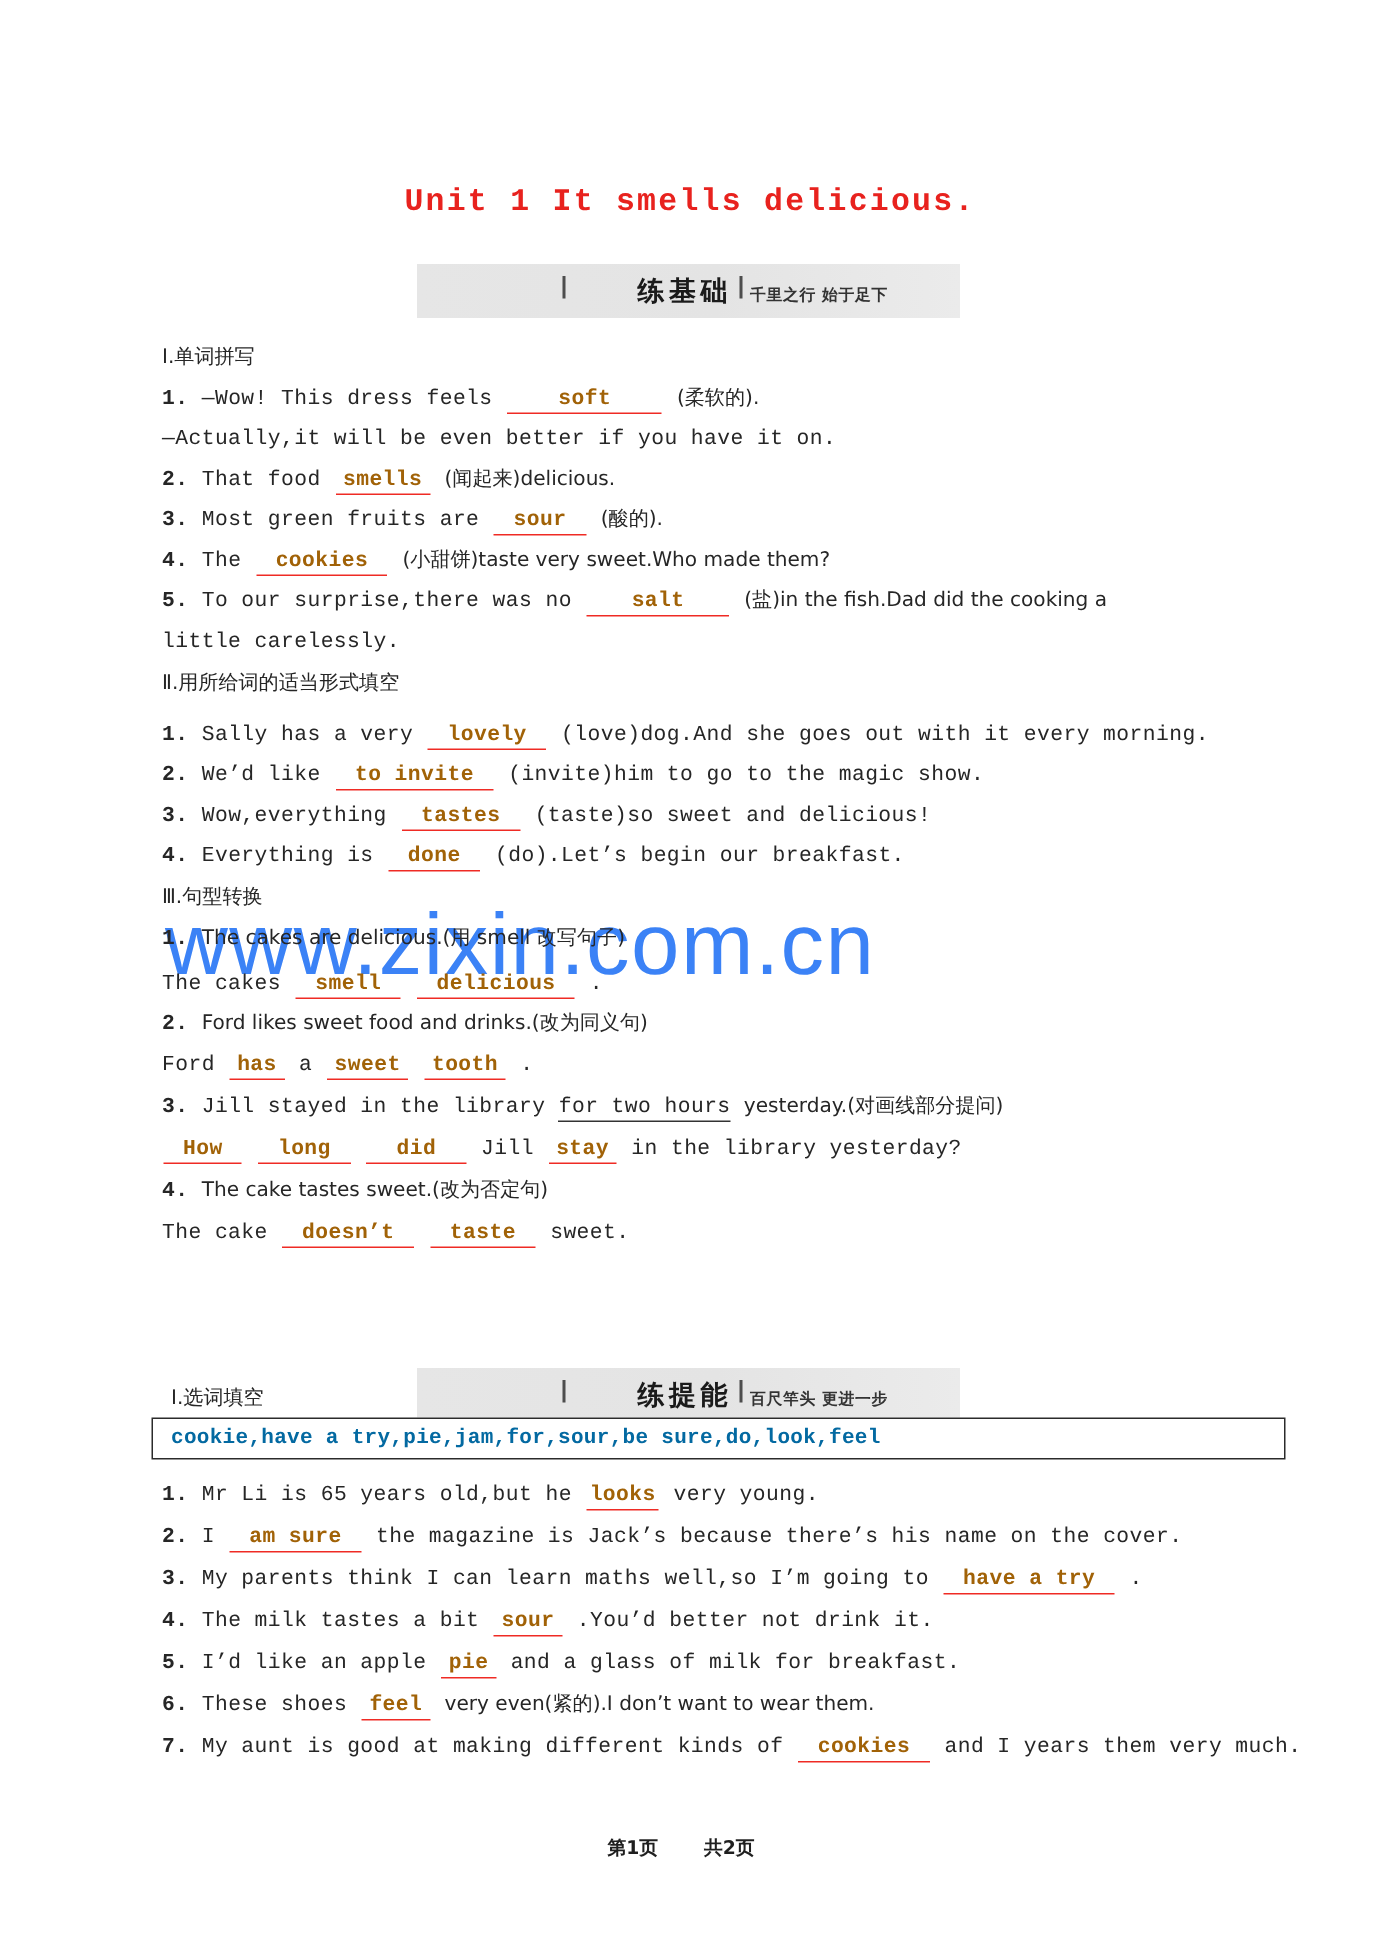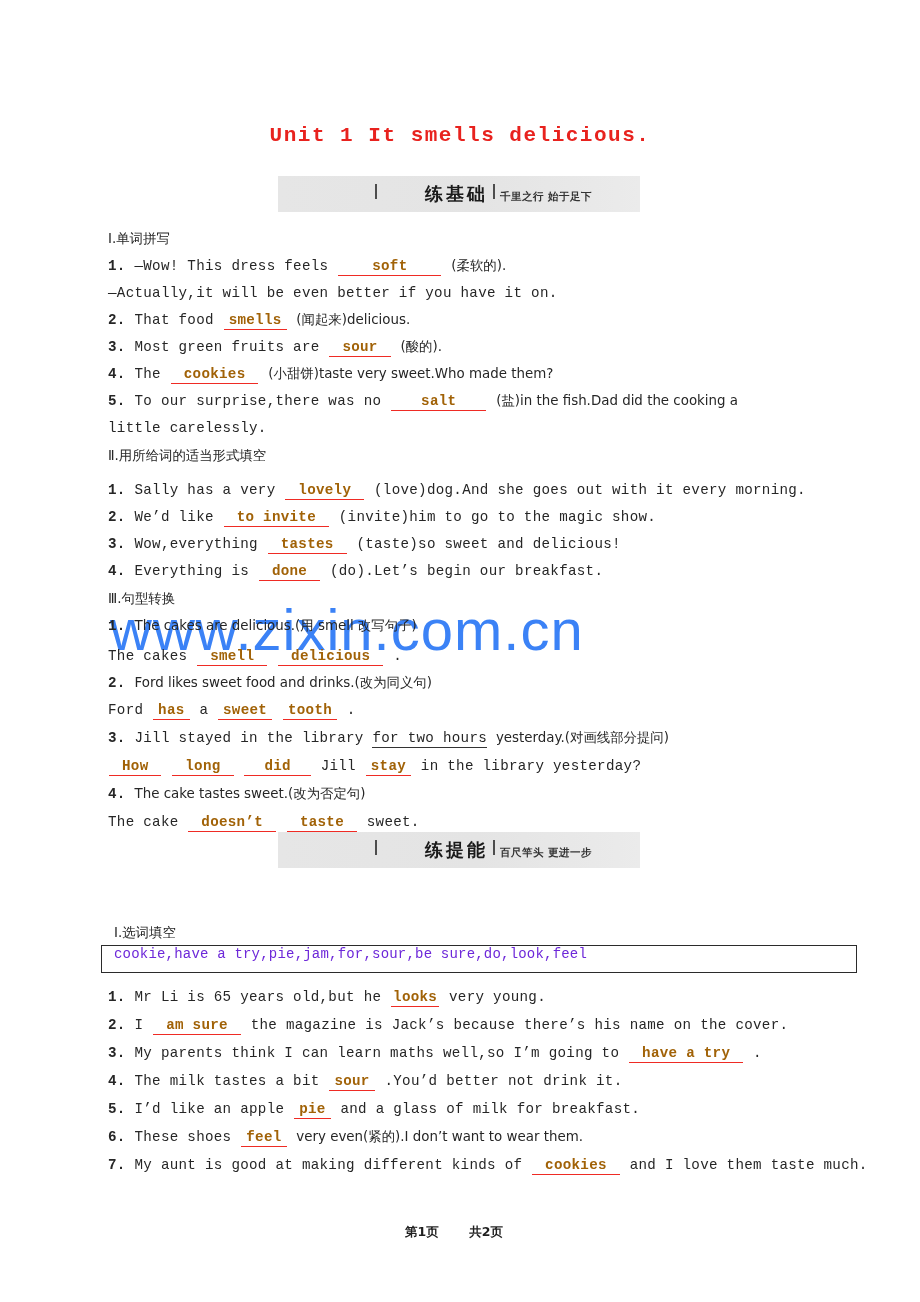--- a/index.html
+++ b/index.html
@@ -135,26 +135,28 @@
 
   
   .wordbank {
     position: absolute;
     left: 101px;
     top: 945px;
     width: 756px;
     height: 28px;
     border: 1.3px solid #2b2b2b;
     display: flex;
+    align-items: center;
     padding-left: 12px;
     box-sizing: border-box;
     font-size: 14px;
-    color: #6d28d9;
+    color: #0369a1;
     letter-spacing: 0.2px;
     background: #fff;
+    font-weight: bold;
   }
 
   
   .footer {
     position: absolute;
     left: 0;
     top: 1224px;
     width: 908px;
     text-align: center;
     font-family: "DejaVu Sans", sans-serif;
@@ -298,21 +300,21 @@
       <span class="num">4.</span>
       <span class="cn">The cake tastes sweet.(改为否定句)</span>
     </div>
     <div class="line" style="top:813px;">
       <span>The cake</span>
       <span class="ans mid">doesn’t</span>
       <span class="ans mid">taste</span>
       <span>sweet.</span>
     </div>
 
-    <div class="banner" style="top:832px;">
+    <div class="banner" style="top:912px;">
       <div class="banner-inner">
         <span class="bar"></span>
         <span class="banner-main">练提能</span>
         <span class="bar"></span>
         <span class="banner-sub">百尺竿头  更进一步</span>
       </div>
     </div>
 
     <div class="line cn" style="top:924px;left:114px;">Ⅰ.选词填空</div>
 
@@ -359,21 +361,21 @@
       <span class="num">6.</span>
       <span>These shoes</span>
       <span class="ans">feel</span>
       <span class="cn">very even(紧的).I don’t want to wear them.</span>
     </div>
 
     <div class="line" style="top:1156px;">
       <span class="num">7.</span>
       <span>My aunt is good at making different kinds of</span>
       <span class="ans mid">cookies</span>
-      <span>and I love them taste much.</span>
+      <span>and I years them very much.</span>
     </div>
 
     <div class="footer">
       <span>第1页</span>
       <span class="sep"></span>
       <span>共2页</span>
     </div>
 
   </div>
 </div>

